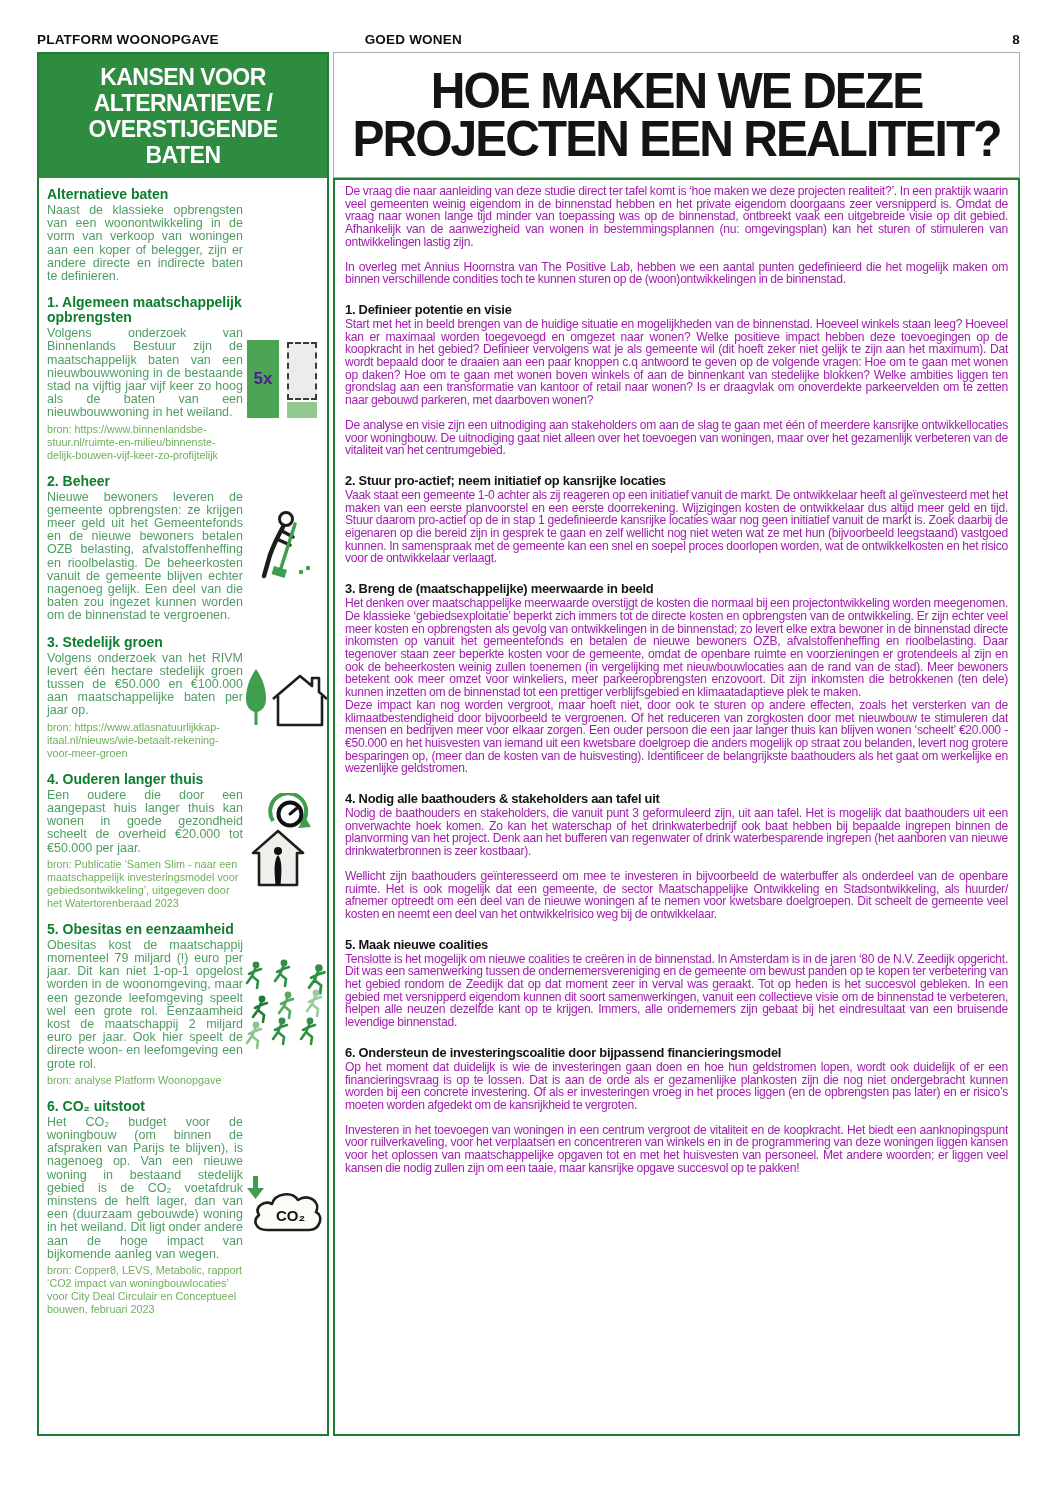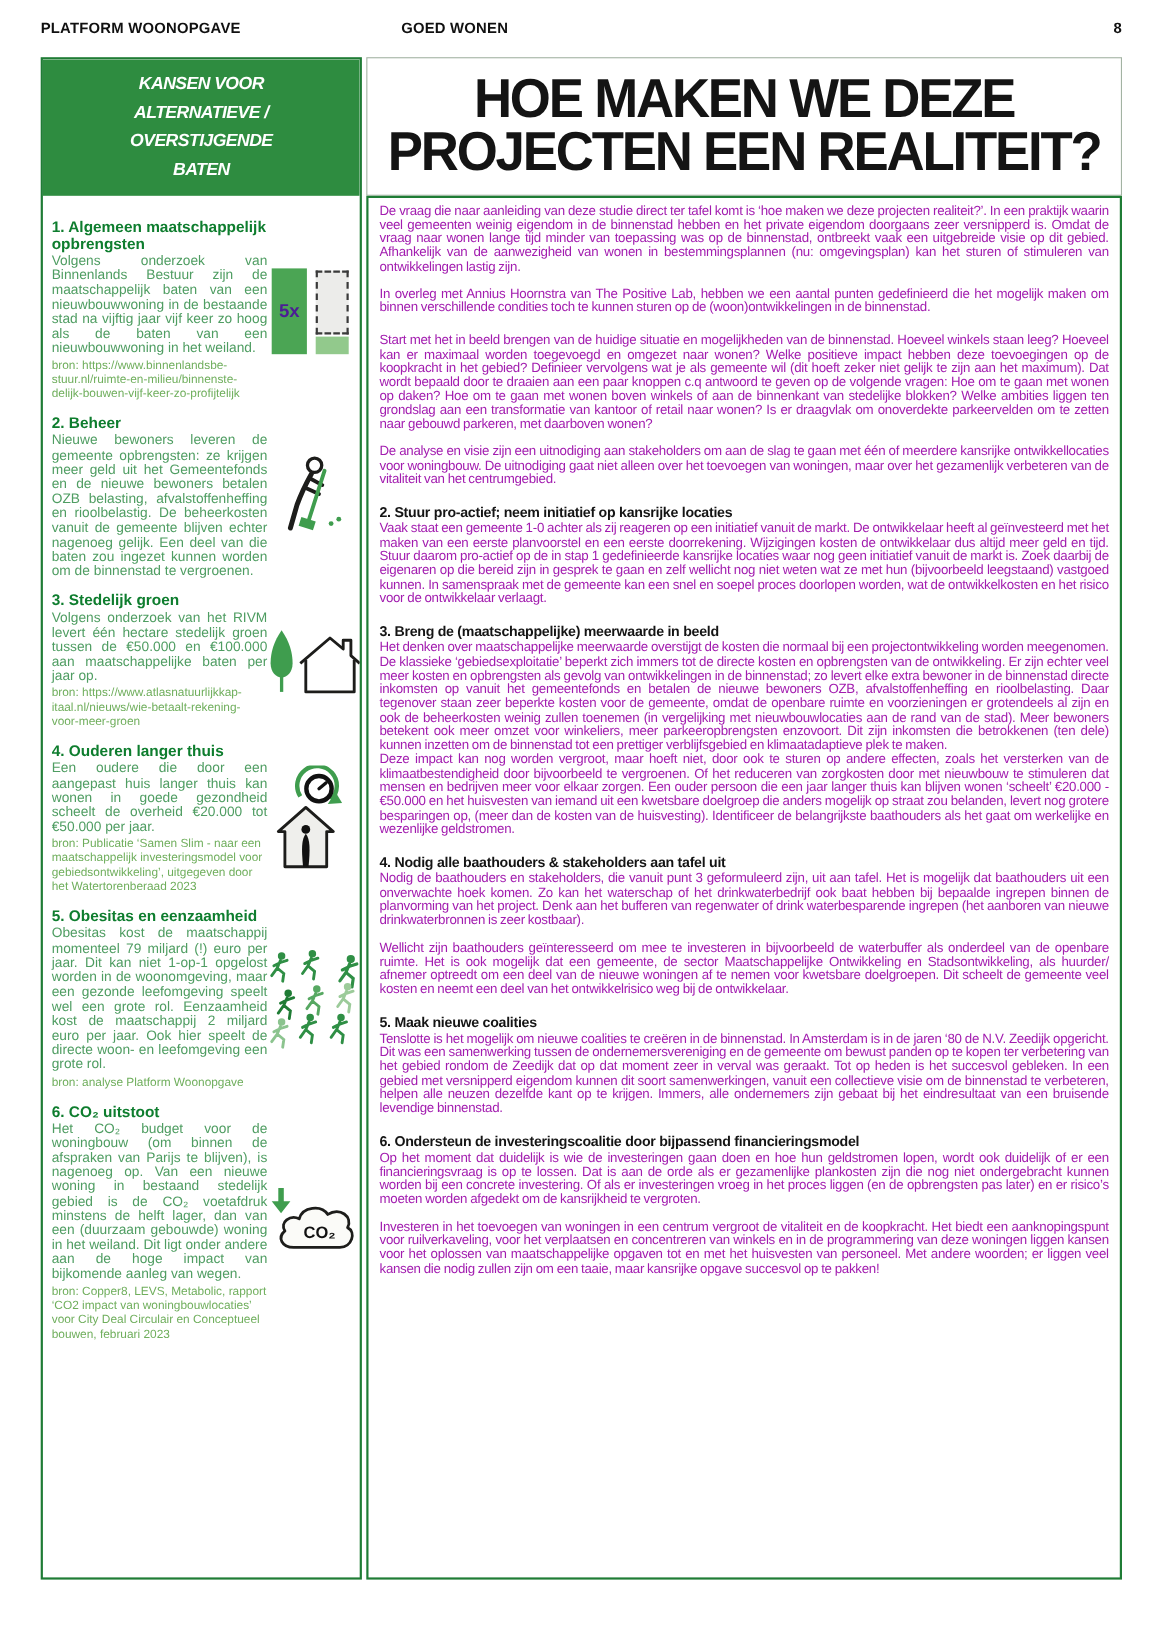--- a/index.html
+++ b/index.html
@@ -1,26 +1,26 @@
 <!DOCTYPE html>
 <html lang="nl"><head>
 <meta charset="utf-8">
 <style>
   html,body{margin:0;padding:0;background:#ffffff;}
   body{width:1052px;height:1488px;position:relative;font-family:"Liberation Sans",sans-serif;color:#3d3d3d;overflow:hidden;}
 
   
-  .runhead{position:absolute;left:37px;right:32px;top:18px;display:flex;align-items:baseline;font-weight:bold;font-size:13.5px;color:#101010;letter-spacing:0.2px;}
+  .runhead{position:absolute;left:37px;right:32px;top:32px;display:flex;align-items:baseline;font-weight:bold;font-size:13.5px;color:#101010;letter-spacing:0.2px;}
   .runhead .l{flex:1;text-align:left;}
   .runhead .c{flex:1;}
   .runhead .r{flex:1;text-align:right;}
 
   
   .sidebar{position:absolute;left:37px;top:52px;width:292px;height:1384px;border:2px solid #1f7c35;box-sizing:border-box;background:#fff;overflow:hidden;}
-  .sb-title{background:#2e8c40;color:#fff;height:124px;display:flex;flex-direction:column;align-items:center;justify-content:center;text-align:center;font-weight:800;font-size:16px;line-height:26px;letter-spacing:-0.5px;font-style:italic;}
+  .sb-title{background:#2e8c40;color:#fff;height:124px;display:flex;flex-direction:column;align-items:center;justify-content:center;text-align:center;font-weight:800;font-size:23px;line-height:26px;letter-spacing:-0.5px;}
   .sb-content{padding:9px 6px 0 8px;}
   .sb-row{display:flex;margin-top:12px;}
   .sb-row:first-child{margin-top:0;}
   .sb-text{width:196px;flex:0 0 196px;}
   .sb-iconcell{flex:1;display:flex;align-items:center;justify-content:center;}
   .sb-head{color:#0e7d2e;font-weight:bold;font-size:14px;line-height:15px;margin:0 0 2px 0;}
   .sb-body{color:#4f9d62;font-size:12.5px;line-height:13.2px;text-align:justify;margin:0;hyphens:auto;-webkit-hyphens:auto;}
   .sb-src{color:#6fae5c;font-size:10.8px;line-height:13px;margin:3px 0 0 0;text-align:left;}
 
   
@@ -54,20 +54,24 @@
   <div class="sb-title">
     <div>KANSEN VOOR</div>
     <div>ALTERNATIEVE /</div>
     <div>OVERSTIJGENDE</div>
     <div>BATEN</div>
   </div>
 
   <div class="sb-content">
 
     <div class="sb-row">
+      <div class="sb-text">
+        <p class="sb-head">Alternatieve baten</p>
+        <p class="sb-body">Naast de klassieke opbrengsten van een woonontwikkeling in de vorm van verkoop van woningen aan een koper of belegger, zijn er andere directe en indirecte baten te definieren.</p>
+      </div>
       <div class="sb-iconcell"></div>
     </div>
 
     <div class="sb-row">
       <div class="sb-text">
         <p class="sb-head">1. Algemeen maatschappelijk opbrengsten</p>
         <p class="sb-body">Volgens onderzoek van Binnenlands Bestuur zijn de maatschappelijk baten van een nieuwbouwwoning in de bestaande stad na vijftig jaar vijf keer zo hoog als de baten van een nieuwbouwwoning in het weiland.</p>
         <p class="sb-src">bron: https://www.binnenlandsbe-stuur.nl/ruimte-en-milieu/binnenste-delijk-bouwen-vijf-keer-zo-profijtelijk</p>
       </div>
       <div class="sb-iconcell">
@@ -182,20 +186,21 @@
 <div class="headline-box">
   <div class="headline">HOE MAKEN WE DEZE</div>
   <div class="headline">PROJECTEN EEN REALITEIT?</div>
 </div>
 
 <div class="main-box">
   <p class="m-par">De vraag die naar aanleiding van deze studie direct ter tafel komt is ‘hoe maken we deze projecten realiteit?’. In een praktijk waarin veel gemeenten weinig eigendom in de binnenstad hebben en het private eigendom doorgaans zeer versnipperd is. Omdat de vraag naar wonen lange tijd minder van toepassing was op de binnenstad, ontbreekt vaak een uitgebreide visie op dit gebied. Afhankelijk van de aanwezigheid van wonen in bestemmingsplannen (nu: omgevingsplan) kan het sturen of stimuleren van ontwikkelingen lastig zijn.</p>
   <p class="m-par par-gap">In overleg met Annius Hoornstra van The Positive Lab, hebben we een aantal punten gedefinieerd die het mogelijk maken om binnen verschillende condities toch te kunnen sturen op de (woon)ontwikkelingen in de binnenstad.</p>
 
   <div class="m-section">
+    <p class="m-head">1. Definieer potentie en visie</p>
     <p class="m-par">Start met het in beeld brengen van de huidige situatie en mogelijkheden van de binnenstad. Hoeveel winkels staan leeg? Hoeveel kan er maximaal worden toegevoegd en omgezet naar wonen? Welke positieve impact hebben deze toevoegingen op de koopkracht in het gebied? Definieer vervolgens wat je als gemeente wil (dit hoeft zeker niet gelijk te zijn aan het maximum). Dat wordt bepaald door te draaien aan een paar knoppen c.q antwoord te geven op de volgende vragen: Hoe om te gaan met wonen op daken? Hoe om te gaan met wonen boven winkels of aan de binnenkant van stedelijke blokken? Welke ambities liggen ten grondslag aan een transformatie van kantoor of retail naar wonen? Is er draagvlak om onoverdekte parkeervelden om te zetten naar gebouwd parkeren, met daarboven wonen?</p>
     <p class="m-par par-gap">De analyse en visie zijn een uitnodiging aan stakeholders om aan de slag te gaan met één of meerdere kansrijke ontwikkellocaties voor woningbouw. De uitnodiging gaat niet alleen over het toevoegen van woningen, maar over het gezamenlijk verbeteren van de vitaliteit van het centrumgebied.</p>
   </div>
 
   <div class="m-section">
     <p class="m-head">2. Stuur pro-actief; neem initiatief op kansrijke locaties</p>
     <p class="m-par">Vaak staat een gemeente 1-0 achter als zij reageren op een initiatief vanuit de markt. De ontwikkelaar heeft al geïnvesteerd met het maken van een eerste planvoorstel en een eerste doorrekening. Wijzigingen kosten de ontwikkelaar dus altijd meer geld en tijd. Stuur daarom pro-actief op de in stap 1 gedefinieerde kansrijke locaties waar nog geen initiatief vanuit de markt is. Zoek daarbij de eigenaren op die bereid zijn in gesprek te gaan en zelf wellicht nog niet weten wat ze met hun (bijvoorbeeld leegstaand) vastgoed kunnen. In samenspraak met de gemeente kan een snel en soepel proces doorlopen worden, wat de ontwikkelkosten en het risico voor de ontwikkelaar verlaagt.</p>
   </div>
 
   <div class="m-section">

